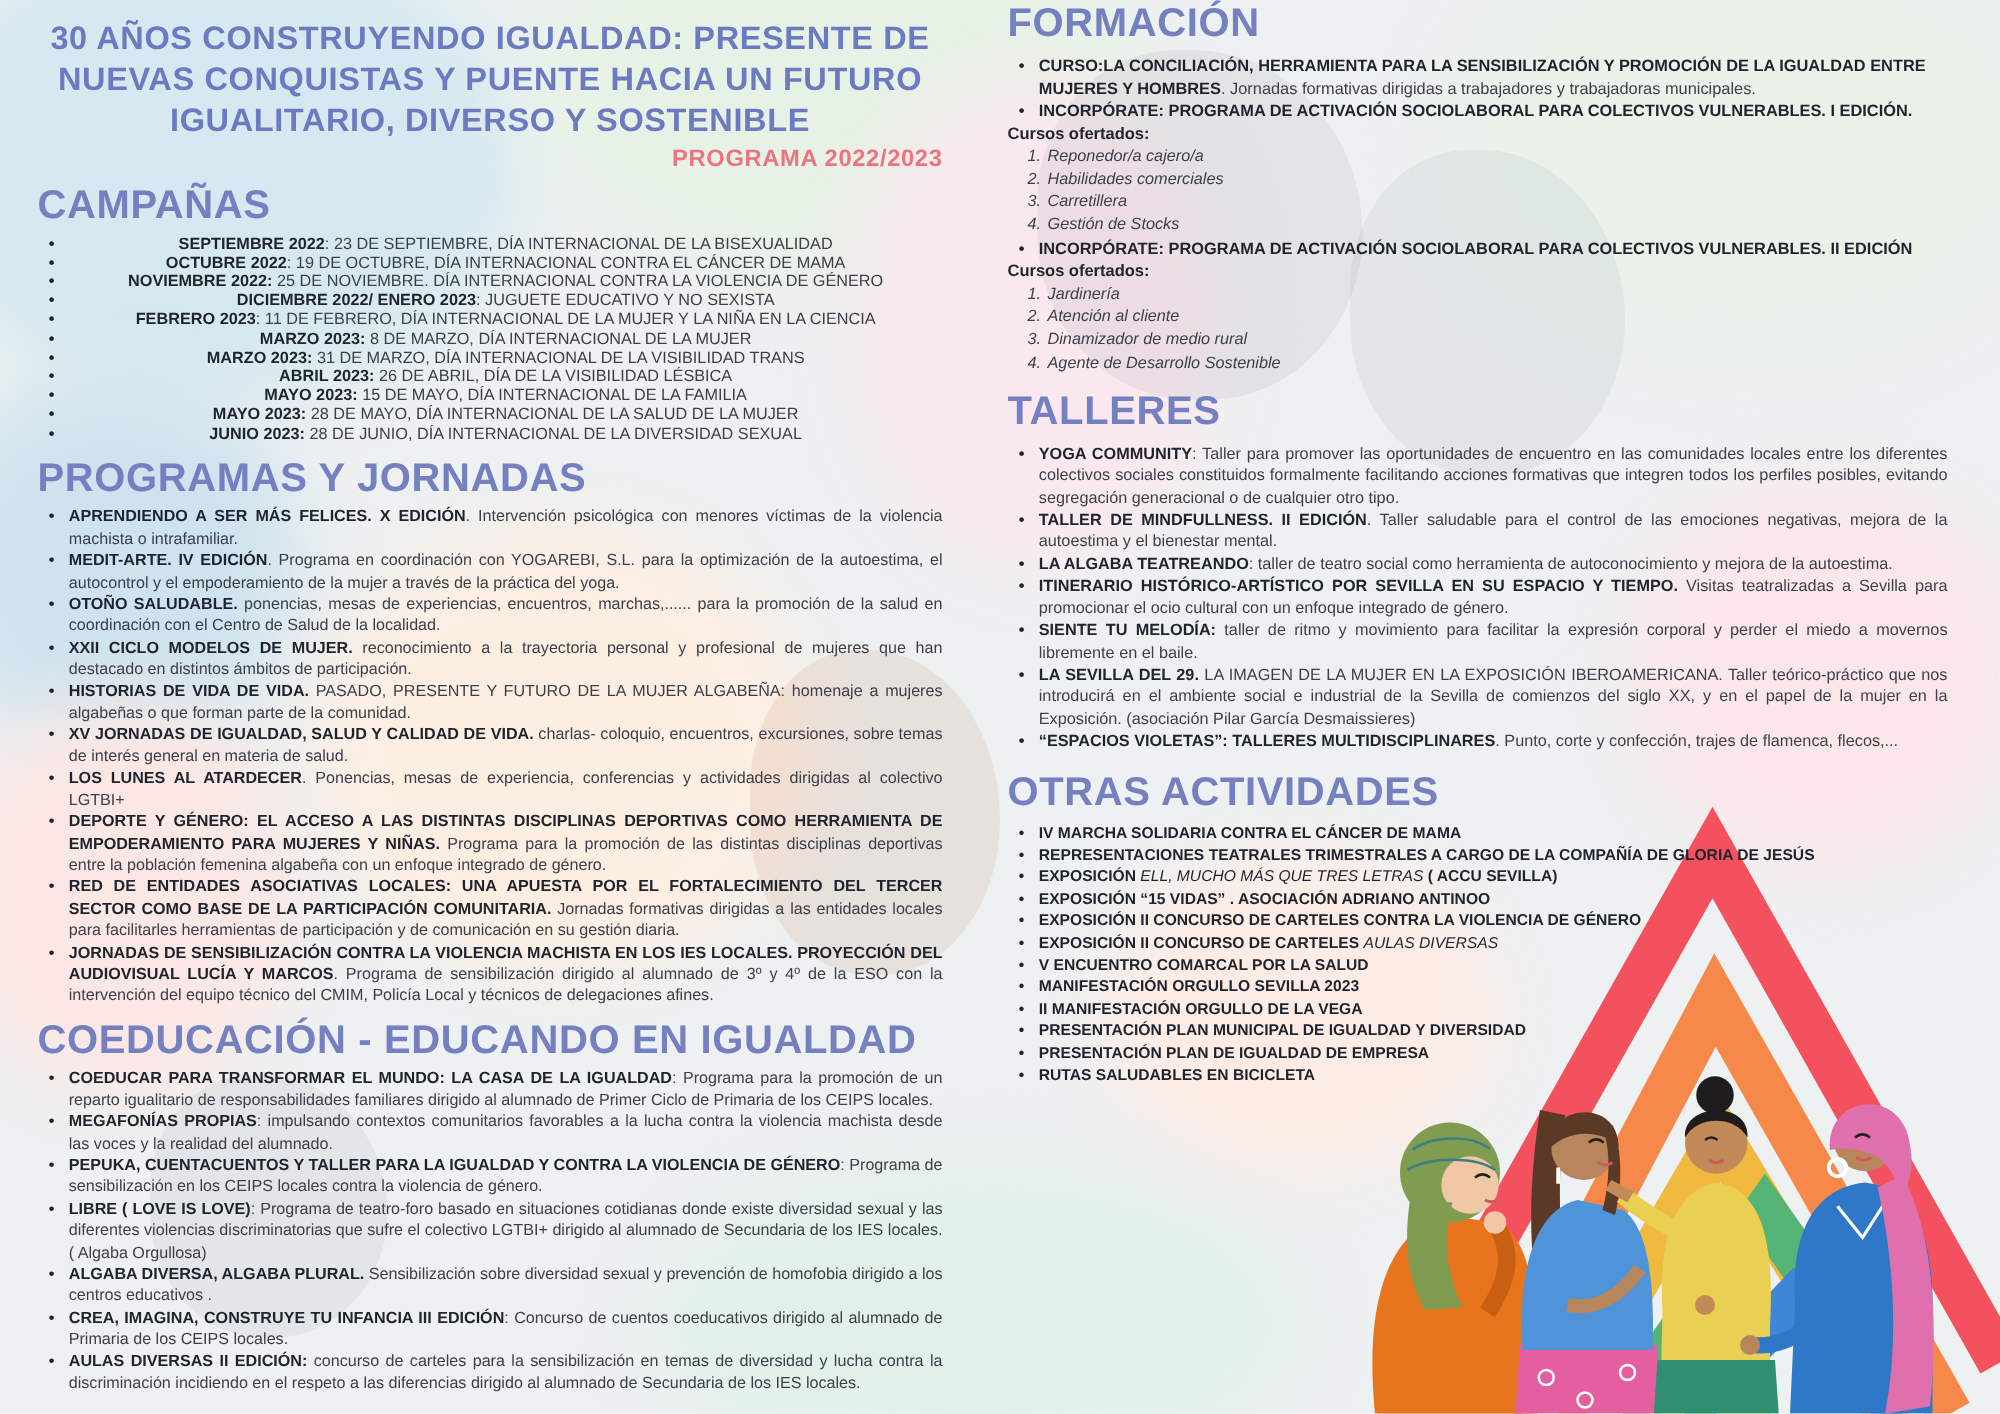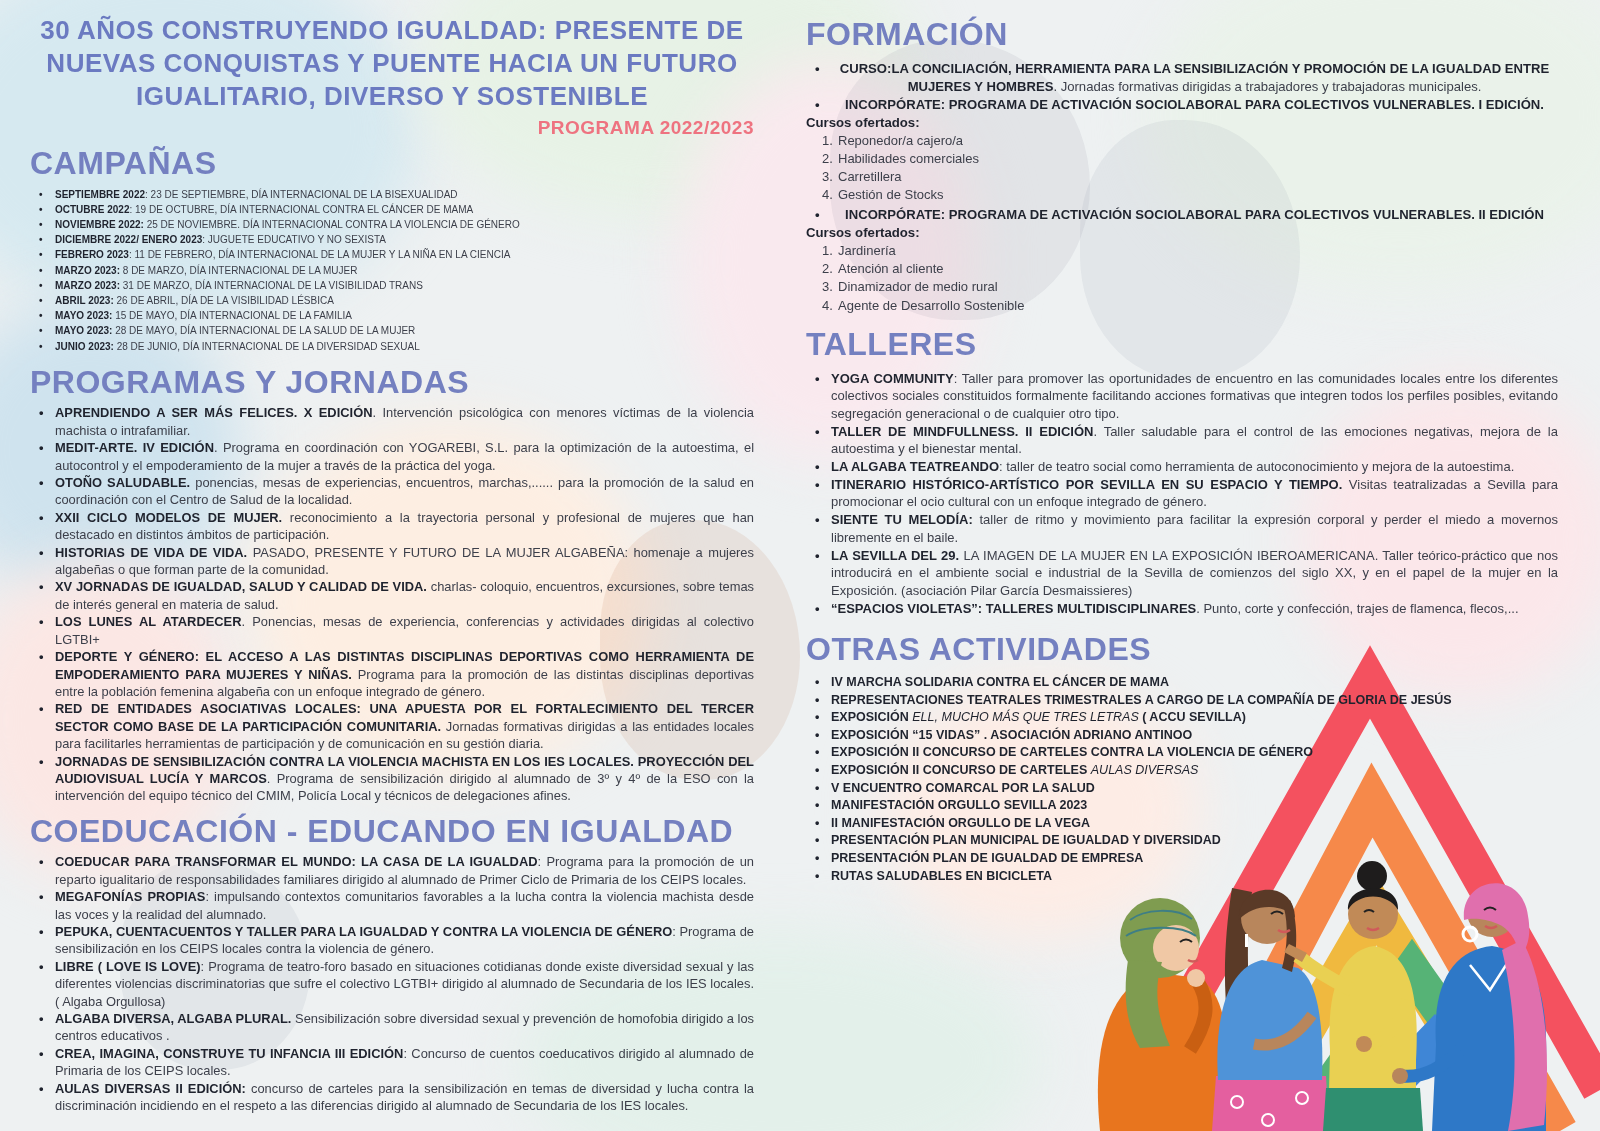--- a/index.html
+++ b/index.html
@@ -4,51 +4,51 @@
 <style>
   html,body{margin:0;padding:0;}
   .page{position:relative;width:1600px;height:1131px;overflow:hidden;
         background:#eef1f2;font-family:"Liberation Sans",sans-serif;padding-left:44px;}
   
   .blob{position:absolute;border-radius:50%;filter:blur(28px);}
   .silh{position:absolute;border-radius:45% 55% 50% 50%;}
   
   .col{position:absolute;z-index:2;}
   #left-col{left:30px;top:14px;width:724px;}
-  #right-col{left:806px;top:18px;width:752px;}
+  #right-col{left:806px;top:2px;width:752px;}
   
   .title-line{font-size:26px;line-height:33px;font-weight:700;color:#6b7ac1;
               text-align:center;letter-spacing:.5px;}
   .subtitle{font-size:19px;line-height:24px;font-weight:700;color:#ee7380;
             text-align:right;margin-top:3px;letter-spacing:.5px;}
   
   h2.sec-heading{font-weight:700;font-size:32px;line-height:1.05;color:#7480c0;
                  letter-spacing:.5px;margin:0;}
   .sec-campanas h2{margin:7px 0 6px;}
   .sec-programas h2{margin:12px 0 5px;}
   .sec-coeducacion h2{margin:10px 0 5px;}
   .sec-formacion h2{margin:0 0 8px;}
   .sec-talleres h2{margin:13px 0 8px;}
   .sec-otras h2{margin:16px 0 7px;}
   
   .blist{list-style:none;margin:0;padding:0;}
   .bitem{position:relative;padding-left:25px;color:#3c3f4a;}
   .bitem::before{content:"\2022";position:absolute;left:9px;color:#1f232e;font-weight:700;}
-  .tight .bitem{font-size:10px;line-height:15.2px;}
+  .tight .bitem{font-size:13px;line-height:15.2px;text-align:center;}
   .para .bitem{font-size:12.9px;line-height:17.4px;text-align:justify;}
   .rpara .bitem{font-size:13px;line-height:17.7px;text-align:justify;}
-  .form .bitem{font-size:13.1px;line-height:18px;text-align:center;}
+  .form .bitem{font-size:13.1px;line-height:18px;}
   .caps .bitem{font-size:12.5px;line-height:17.6px;}
   .sb{font-weight:700;color:#1f232e;}
   .sr{font-weight:400;color:#3c3f4a;}
   .sbi{font-weight:400;font-style:italic;color:#1f232e;}
   .cursos-label{font-weight:700;font-size:13.2px;line-height:18px;color:#1f232e;}
   .numlist{list-style:none;counter-reset:n;margin:0 0 1px 16px;padding:0;
            font-size:13px;line-height:18.3px;color:#3c3f4a;}
-  .numlist li{counter-increment:n;position:relative;padding-left:16px;}
+  .numlist li{counter-increment:n;position:relative;padding-left:16px;font-style:italic;}
   .numlist li::before{content:counter(n) ".";position:absolute;left:0;color:#3c3f4a;}
   
   #illus{position:absolute;left:1040px;top:620px;z-index:1;}
 </style>
 </head>
 <body>
 
 <div class="page">
 
   <div>

